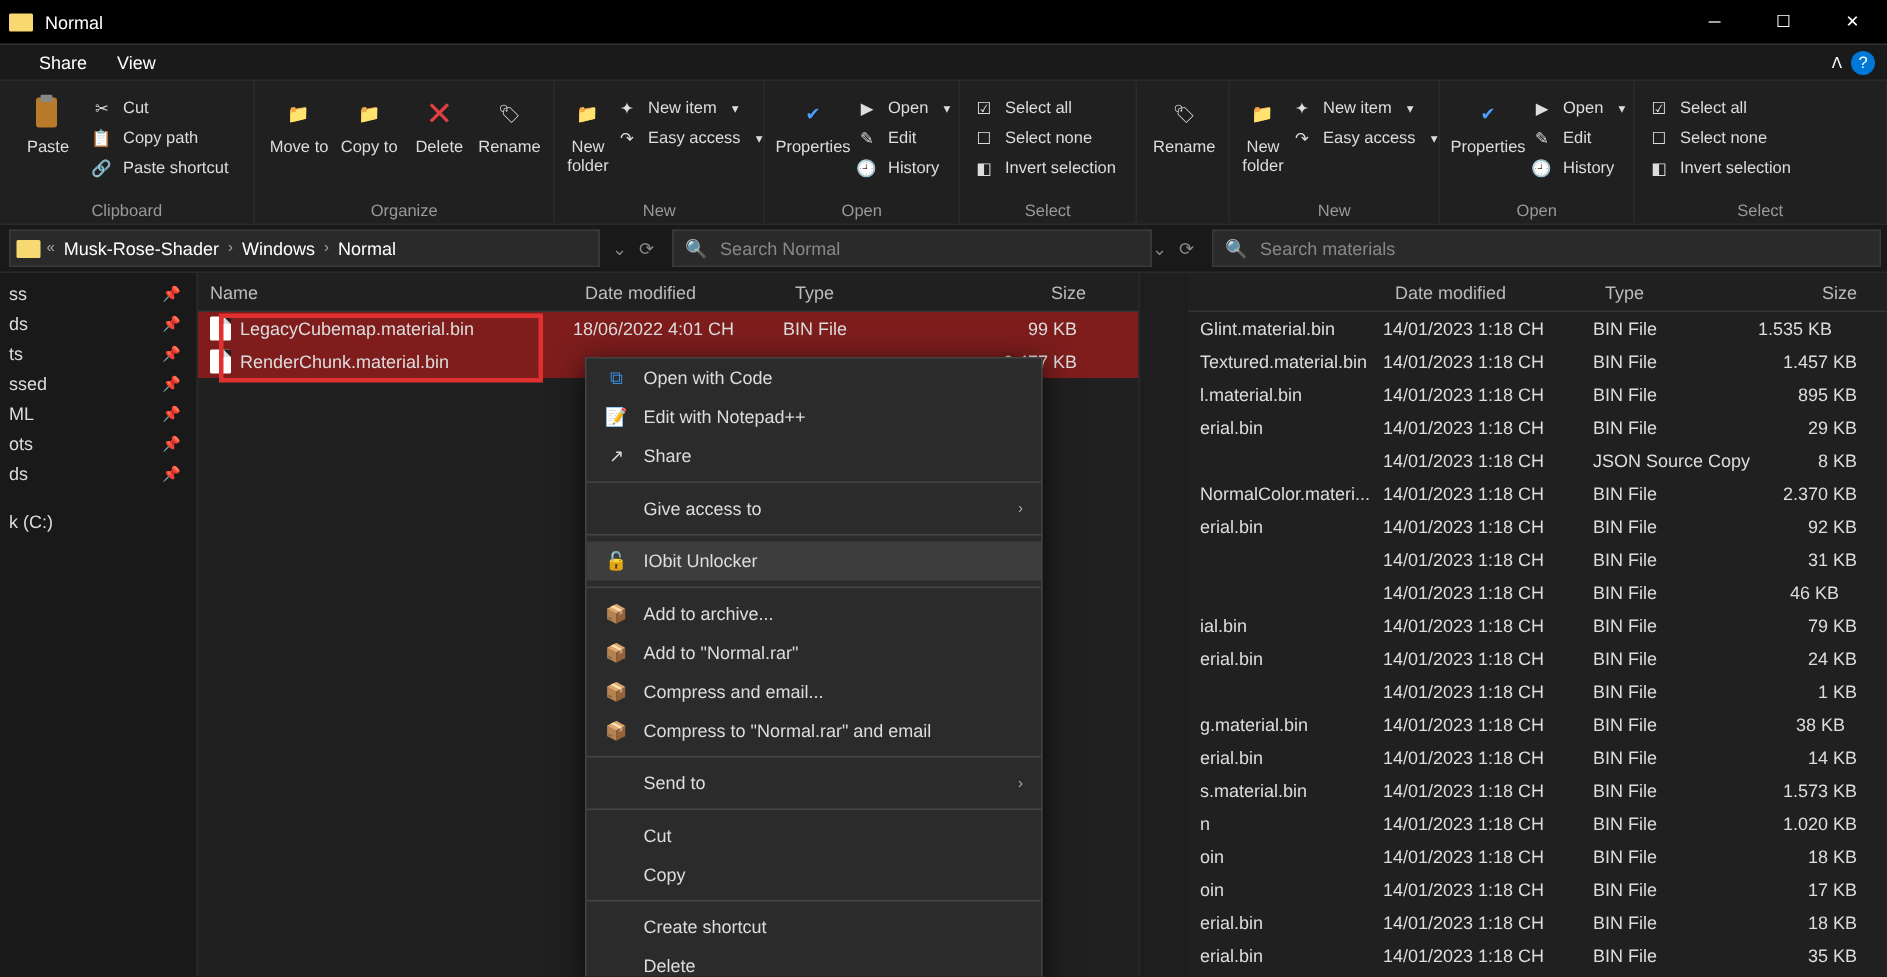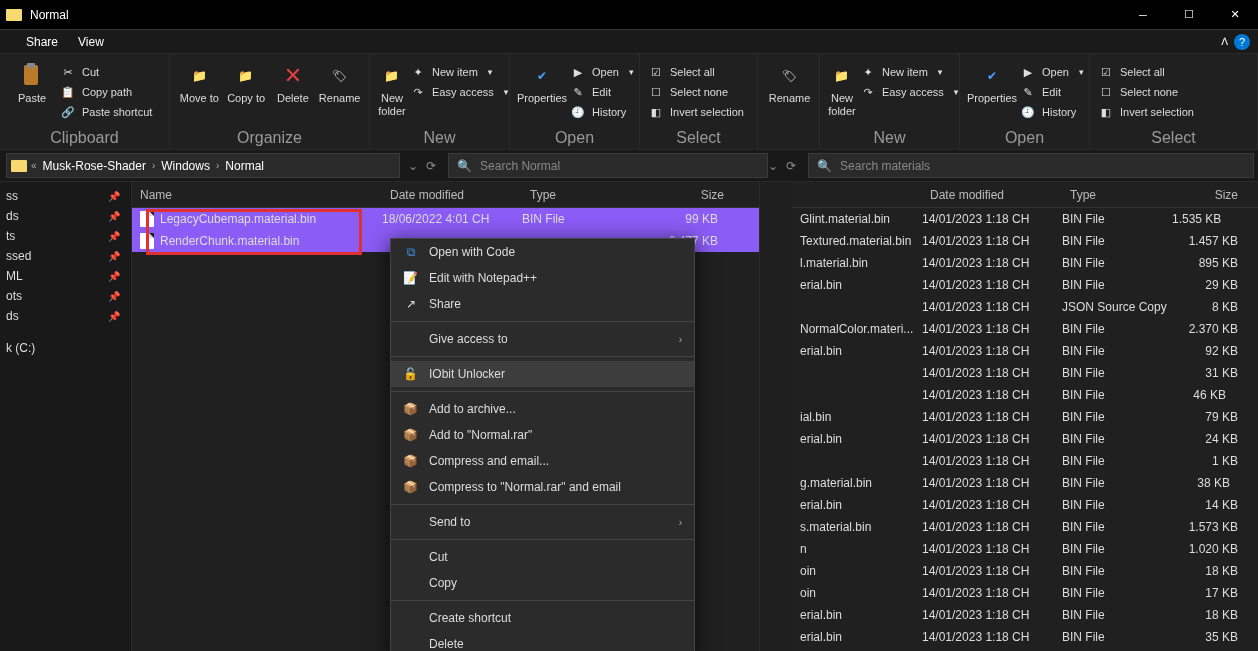--- a/index.html
+++ b/index.html
@@ -17,21 +17,21 @@
 .tabstrip .collapse { position:absolute; right:8px; display:flex; gap:6px; align-items:center; }
 .tabstrip .collapse .caret { color:#fff; font-size:10px; }
 .tabstrip .collapse .help { width:16px; height:16px; border-radius:50%; background:#0078d7; color:#fff; display:flex; align-items:center; justify-content:center; font-size:11px; }
 
 
 .ribbons { display:flex; height:96px; background:#202020; border-bottom:1px solid #2a2a2a; }
 .ribbon { flex: 0 0 760px; display:flex; position:relative; }
 .ribbon2 { flex:1; display:flex; position:relative; }
 .rgroup { display:flex; flex-direction:column; padding:4px 8px 2px; position:relative; border-right:1px solid #2a2a2a; }
 .rgroup .body { flex:1; display:flex; align-items:flex-start; gap:4px; }
-.rgroup .lbl { text-align:center; color:#999; font-size:16px; padding-top:2px; }
+.rgroup .lbl { text-align:center; color:#999; font-size:11px; padding-top:2px; }
 .bigbtn { display:flex; flex-direction:column; align-items:center; width:48px; padding-top:4px; gap:2px; color:#ddd; cursor:pointer; }
 .bigbtn .ic { width:28px; height:28px; display:flex; align-items:center; justify-content:center; }
 .bigbtn .t { font-size:11px; text-align:center; line-height:13px; }
 .minibtns { display:flex; flex-direction:column; gap:4px; padding-top:6px; }
 .minibtn { display:flex; align-items:center; gap:6px; color:#ddd; font-size:11px; cursor:pointer; white-space:nowrap; }
 .minibtn .ic { width:16px; height:16px; display:flex; align-items:center; justify-content:center; }
 svg { display:block; }
 
 
 .addrrow { height:32px; display:flex; background:#191919; border-bottom:1px solid #2a2a2a; position:relative; }
@@ -51,21 +51,21 @@
 .qitem .pin { color:#888; font-size:10px; }
 .qitem.sec { margin-top:12px; }
 
 .pane { position:relative; flex:1; display:flex;gap:32px; }
 .left-list { width:628px; background:#202020; display:flex; flex-direction:column; border-right:1px solid #2a2a2a; }
 .right-list { flex:1; background:#202020; display:flex; flex-direction:column; }
 .colhead { display:flex; height:26px; border-bottom:1px solid #333; color:#bbb; font-size:12px; align-items:center; }
 .colhead > div { padding:0 8px; }
 .rows { flex:1; overflow:hidden; }
 .row { display:flex; height:22px; align-items:center; color:#ddd; font-size:12px; }
-.row.sel { background:#8b5cf6; }
+.row.sel { background:#7f1d1d; }
 .row .c1 { display:flex; align-items:center; gap:6px; padding-left:8px; }
 .row .fic { width:14px; height:16px; background:#fff; border-radius:1px; position:relative; flex:0 0 14px; }
 .row .fic::after { content:""; position:absolute; right:0; top:0; border-top:5px solid #202020; border-left:5px solid #ddd; }
 
 
 .hilite { position:absolute; border:3px solid #e03030; pointer-events:none; }
 
 
 .ctxmenu { position:absolute; background:#2b2b2b; box-shadow:0 4px 20px rgba(0,0,0,.7); width:305px; z-index:50; border:1px solid #444; }
 .ctxitem { display:flex; align-items:center; height:26px; padding:0 12px; gap:10px; color:#ddd; font-size:12px; cursor:pointer; }

